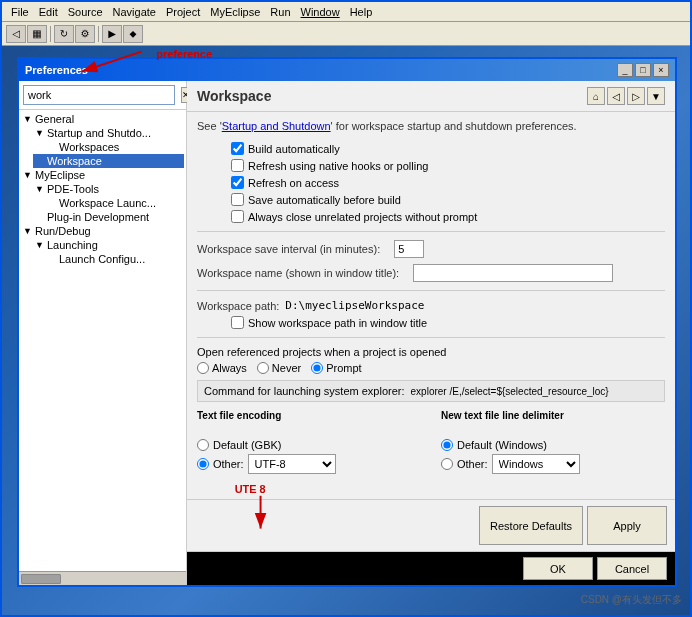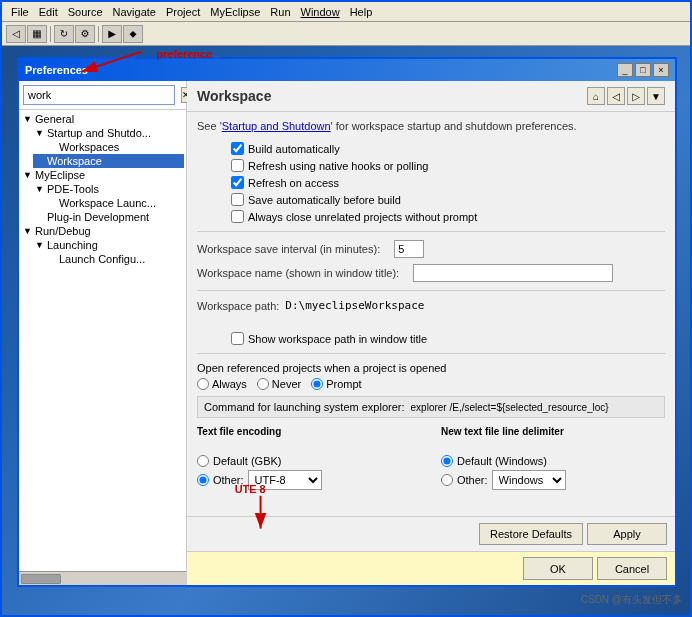--- a/index.html
+++ b/index.html
@@ -46,41 +46,41 @@
     .checkbox-row { display: flex; align-items: center; gap: 4px; margin-bottom: 4px; font-size: 11px; margin-left: 34px; }
     .checkbox-row input[type="checkbox"] { width: 13px; height: 13px; }
 
     .field-row { display: flex; align-items: center; gap: 14px; margin-bottom: 6px; font-size: 11px; }
     .field-row label { color: #333; }
     .field-input { height: 18px; border: 1px solid #999; padding: 1px 3px; font-size: 11px; width: 30px; }
     .field-input-wide { height: 18px; border: 1px solid #999; padding: 1px 3px; font-size: 11px; width: 200px; }
 
     .section-sep { border: none; border-top: 1px solid #ccc; margin: 8px 0; }
 
-    .path-row { display: flex; align-items: center; gap: 6px; margin-bottom: 20px; font-size: 11px; }
+    .path-row { display: flex; align-items: center; gap: 6px; margin-bottom: 4px; font-size: 11px; }
     .path-label { color: #333; }
 
     .radio-group { display: flex; align-items: center; gap: 10px; margin-bottom: 6px; font-size: 11px; }
     .radio-group label { display: flex; align-items: center; gap: 3px; cursor: pointer; }
     .radio-group input[type="radio"] { width: 12px; height: 12px; }
 
     .command-row { display: flex; align-items: center; gap: 6px; margin-bottom: 8px; font-size: 11px; background: #e8e8e8; padding: 4px 6px; border: 1px solid #ccc; }
     .command-value { font-family: Liberation Sans, sans-serif; font-size: 10px; }
 
     .encoding-section { display: flex; gap: 20px; margin-top: 6px; }
     .encoding-block { flex: 1; }
     .encoding-title { font-size: 10px; font-weight: bold; margin-bottom: 18px; }
     .encoding-option { display: flex; align-items: center; gap: 4px; margin-bottom: 3px; font-size: 11px; }
     .encoding-option input[type="radio"] { width: 12px; height: 12px; }
-    .encoding-select { height: 20px; border: 1px solid #999; font-size: 11px; padding: 0 2px; width: 74px; background: white; }
+    .encoding-select { height: 20px; border: 1px solid #999; font-size: 11px; padding: 0 2px; width: 88px; background: white; }
 
     .bottom-bar { border-top: 1px solid #ccc; padding: 6px 8px; display: flex; align-items: center; justify-content: flex-end; gap: 4px; background: #f0f0f0; }
-    .bottom-btn { height: 22px; min-width: 80px; border: 1px solid #999; background: #ece9d8; font-size: 11px; cursor: pointer; padding: 0 10px; }
-
-    .dialog-footer { border-top: 1px solid #ccc; padding: 5px 8px; display: flex; justify-content: flex-end; gap: 4px; background: #fef9c3; }
+    .bottom-btn { height: 39px; min-width: 80px; border: 1px solid #999; background: #ece9d8; font-size: 11px; cursor: pointer; padding: 0 10px; }
+
+    .dialog-footer { border-top: 1px solid #ccc; padding: 5px 8px; display: flex; justify-content: flex-end; gap: 4px; background: #000000; }
     .footer-btn { height: 23px; min-width: 70px; border: 1px solid #999; background: #ece9d8; font-size: 11px; cursor: pointer; }
 
     
     .arrow-overlay { position: absolute; top: 0; left: 0; width: 100%; height: 100%; pointer-events: none; z-index: 20; }
 
     .watermark { position: absolute; bottom: 8px; right: 8px; font-size: 10px; color: #666; z-index: 5; }
 
     .bg-eclipse { position: absolute; top: 0; left: 0; width: 100%; height: 100%; background: linear-gradient(135deg, #1a4a8a 0%, #2060b0 30%, #3a7ac8 60%, #1a4a8a 100%); z-index: 0; }
 
     .eclipse-content { position: relative; z-index: 1; width: 100%; height: 100%; }

